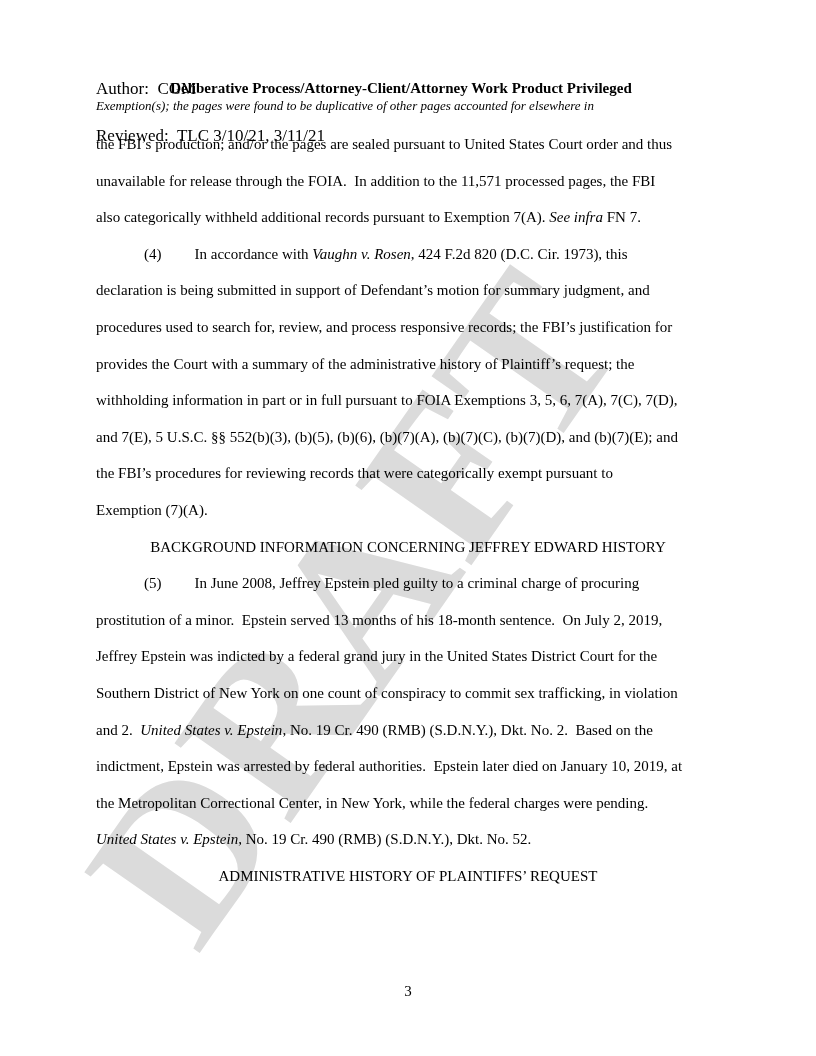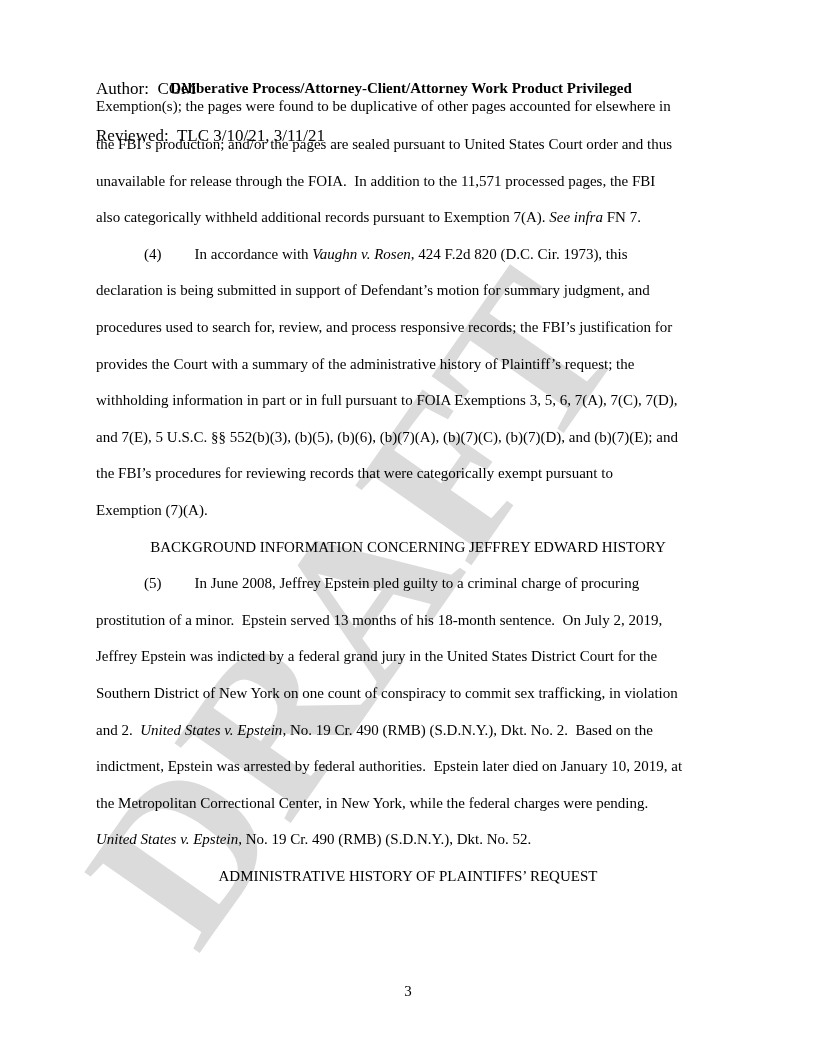--- a/index.html
+++ b/index.html
@@ -47,22 +47,23 @@
     width: 624px;
     top: 80px;
     text-align: center;
     font-weight: bold;
     font-size: 15px;
     white-space: pre;
   }
   .intro-line {
     left: 96px;
     top: 98px;
-    font-size: 15px;
+    font-size: 13px;
     white-space: pre;
+    font-style: italic;
   }
   .body-lines {
     left: 96px;
     top: 126px;
     width: 624px;
     font-size: 15px;
   }
   .body-lines .line {
     height: 36.6px;
     line-height: 36.6px;

